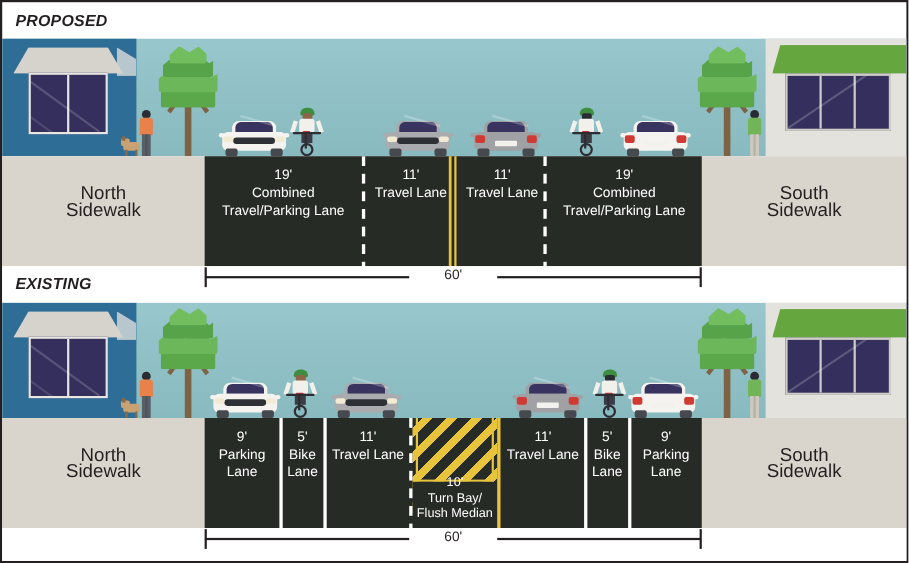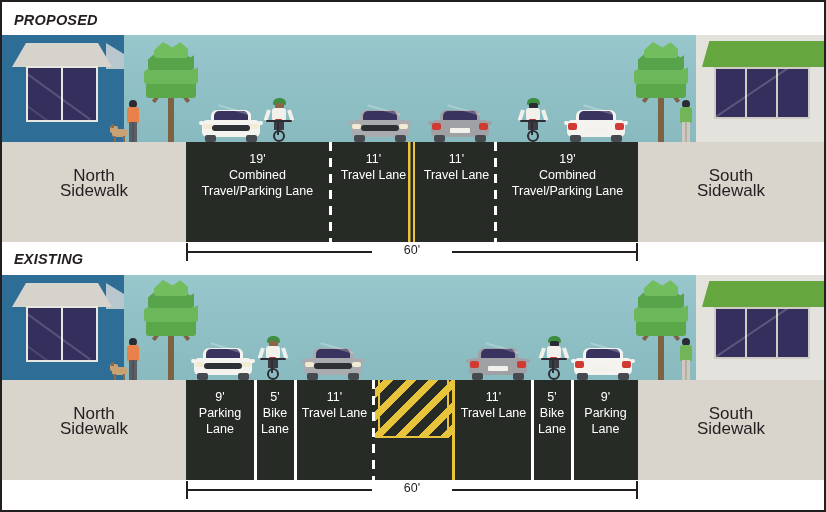--- a/index.html
+++ b/index.html
@@ -628,20 +628,25 @@
     <div class="lane" style="left:111px; width:75px">
       <span class="w">11'</span>
       <span class="w">Travel Lane</span>
     </div>
     <div class="divider dashed" style="left:186px"></div>
 
     <div class="median" style="left:189px; width:77px">
       <div class="inner-box"></div>
       <div class="mask-bottom"></div>
     </div>
+    <div class="median-label" style="left:175px; width:105px; top:52px">
+      <span class="w">10'</span><br>
+      <span class="w">Turn Bay/</span><br>
+      <span class="w">Flush Median</span>
+    </div>
     <div class="divider yellow-single" style="left:266px"></div>
 
     <div class="lane" style="left:270px; width:75px">
       <span class="w">11'</span>
       <span class="w">Travel Lane</span>
     </div>
     <div class="divider solid" style="left:345px"></div>
 
     <div class="lane" style="left:347px; width:38px">
       <span class="w">5'</span>

